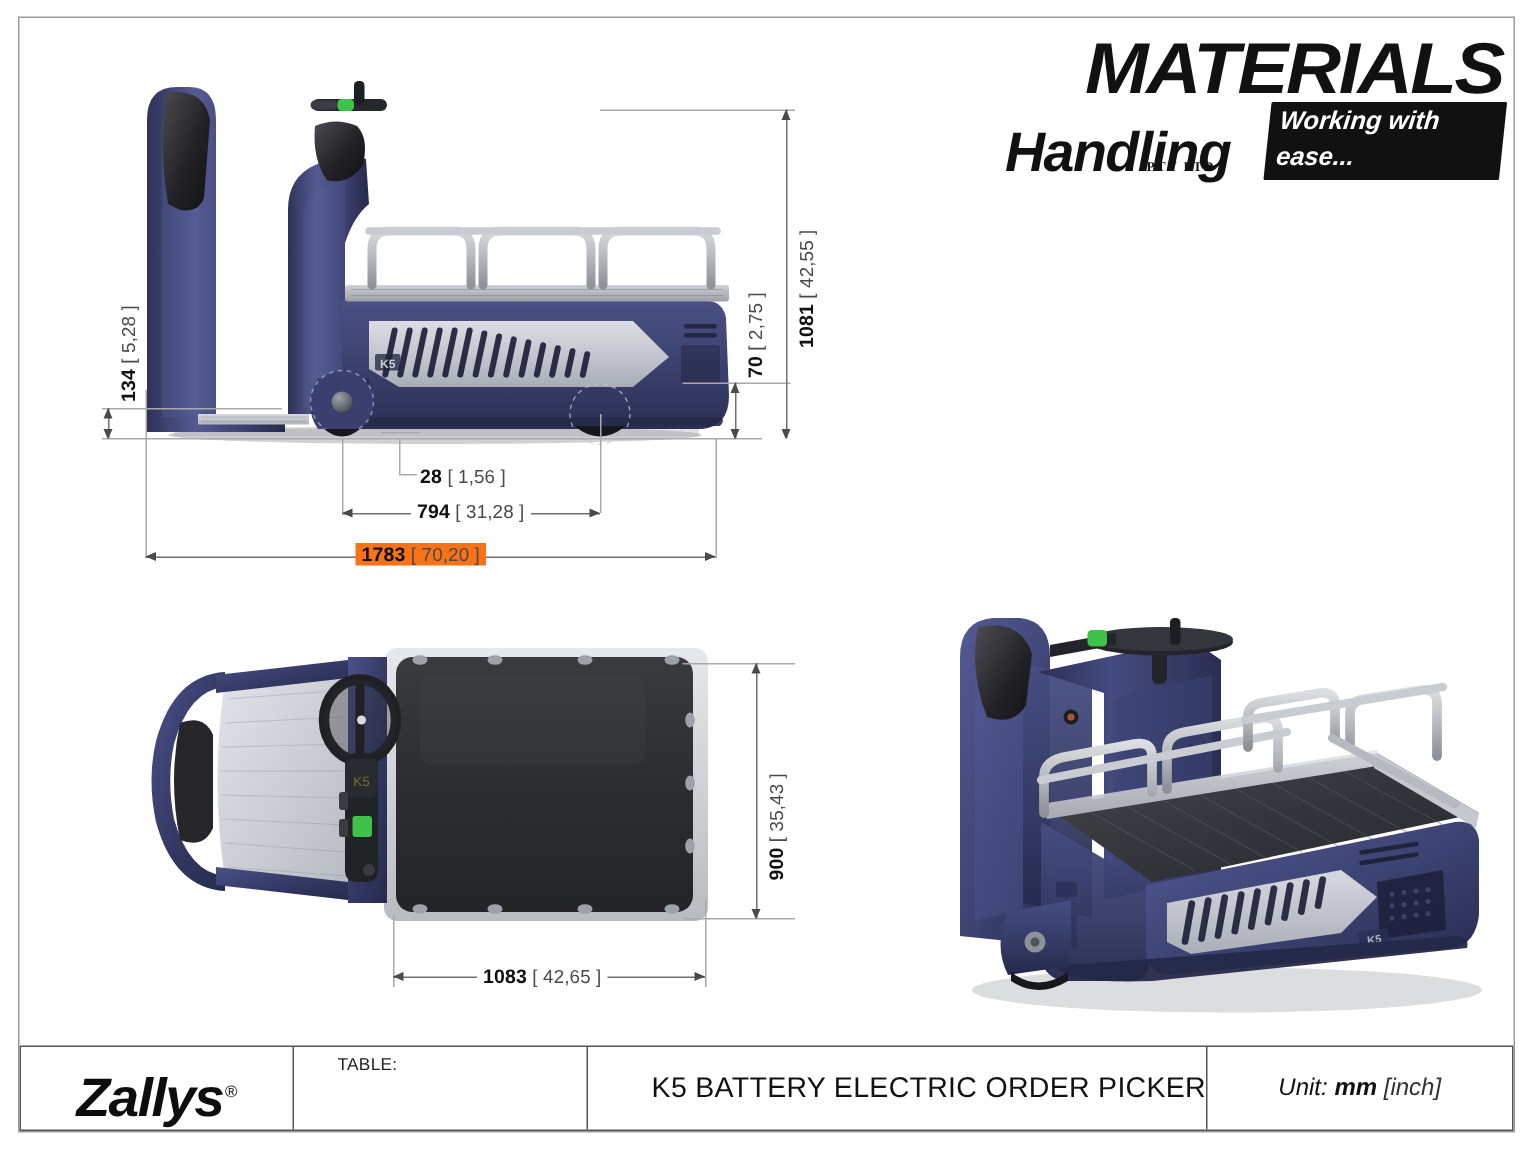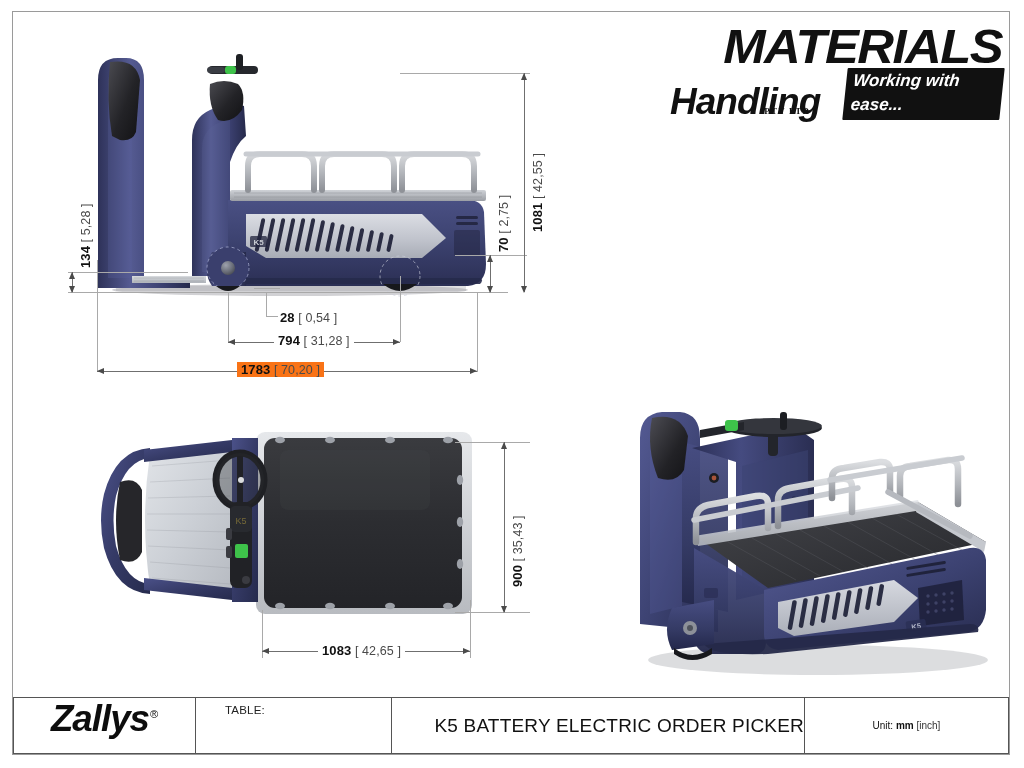--- a/index.html
+++ b/index.html
@@ -56,33 +56,33 @@
     font-size:17px;line-height:24px;padding:1px 9px 3px 7px;margin-left:1px;
     border-radius:1px;transform:skewX(-6deg);
   }
 
   
   .titleblock{
     position:absolute;left:13px;top:697px;width:996px;height:57px;
     border:1.2px solid #555;box-sizing:border-box;display:flex;background:#fff;
   }
   .tb-cell{position:relative;height:100%;box-sizing:border-box;}
-  .tb-logo{width:182px;border-right:1.2px solid #555;display:flex;align-items:flex-start;justify-content:center;}
+  .tb-logo{width:182px;border-right:1.2px solid #555;display:flex;align-items:flex-end;justify-content:center;}
   .tb-table{width:196px;border-right:1.2px solid #555;}
   .tb-title{flex:1;border-right:1.2px solid #555;display:flex;align-items:center;justify-content:flex-end;}
   .tb-unit{width:203px;display:flex;align-items:center;justify-content:center;}
   .zallys{
     font-family:"Liberation Sans",sans-serif;font-weight:700;font-style:italic;
     font-size:36px;letter-spacing:-1px;color:#0d0d0d;position:relative;
     transform:scaleX(1.02);
   }
   .zallys sup{font-size:11px;font-weight:400;font-style:normal;vertical-align:super;margin-left:1px;}
   .tb-table-label{position:absolute;left:9px;top:6px;font-size:11.5px;color:#222;letter-spacing:.2px;margin-left:20px;}
   .tb-title-text{font-size:19px;letter-spacing:.2px;color:#111;}
-  .tb-unit-text{font-size:10px;color:#111;}
+  .tb-unit-text{font-size:16px;color:#111;font-style:italic;}
   .tb-unit-text b{font-weight:700;}
   .tb-unit-text .br{color:#333;}
 
   
   .view{position:absolute;}
 </style>
 </head>
 <body>
 
 <div class="page">
@@ -251,21 +251,21 @@
   <div class="arrow ar-l" style="left:228px;top:339px;"></div>
   <div class="arrow ar-r" style="left:393px;top:339px;"></div>
   <div class="dimtext" style="left:274px;top:333px;background:#fff;padding:0 4px;">
     <b>794</b> <span class="br">[ 31,28 ]</span>
   </div>
 
   <div class="line vline thin" style="left:266px;top:292px;height:24px;"></div>
   <div class="line hline thin" style="left:266px;top:316px;width:12px;"></div>
   <div class="line hline thin" style="left:254px;top:288px;width:26px;"></div>
   <div class="dimtext" style="left:280px;top:310px;">
-    <b>28</b> <span class="br">[ 0,54 ]</span>
+    <b>28</b> <span class="br">[ 1,56 ]</span>
   </div>
 
   <div class="line vline" style="left:72px;top:272px;height:20px;"></div>
   <div class="arrow ar-u" style="left:69px;top:272px;"></div>
   <div class="arrow ar-d" style="left:69px;top:286px;"></div>
   <div class="dimtext vert" style="left:78px;top:268px;transform:rotate(-90deg);">
     <b>134</b> <span class="br">[ 5,28 ]</span>
   </div>
 
   <div class="line vline" style="left:490px;top:255px;height:37px;"></div>

